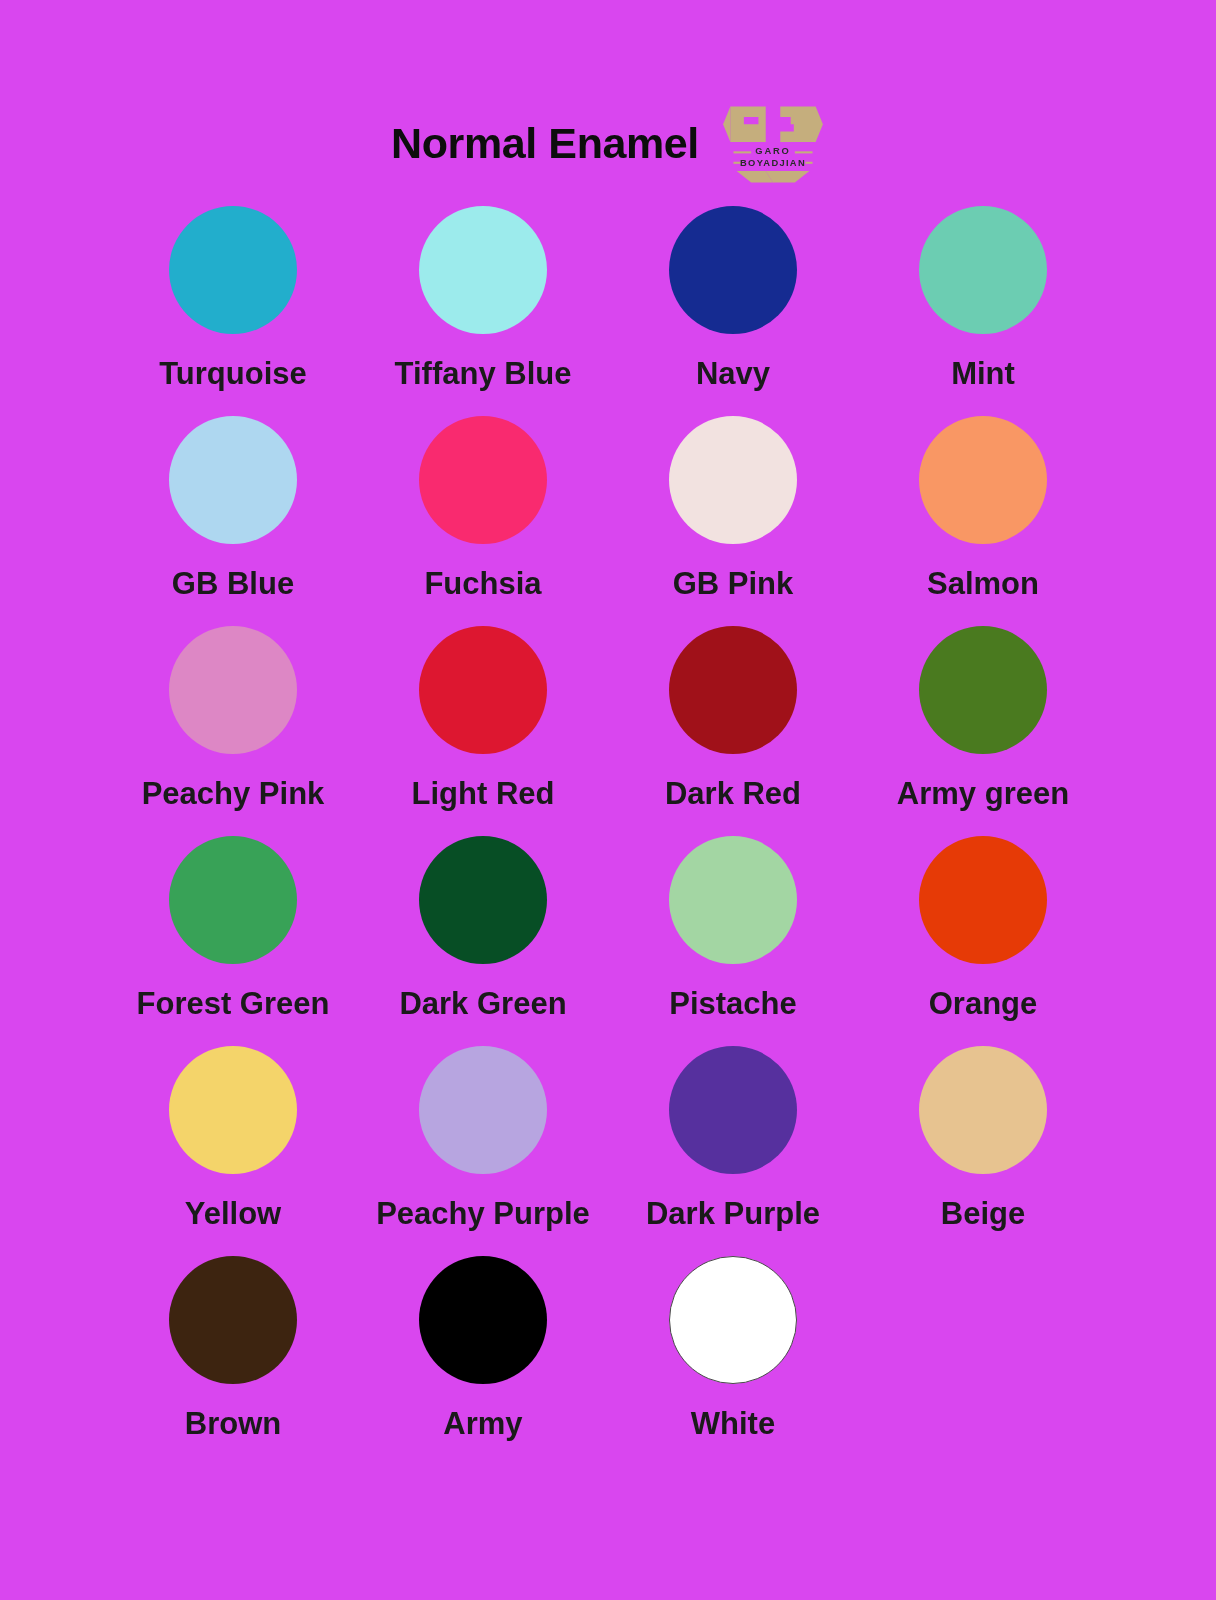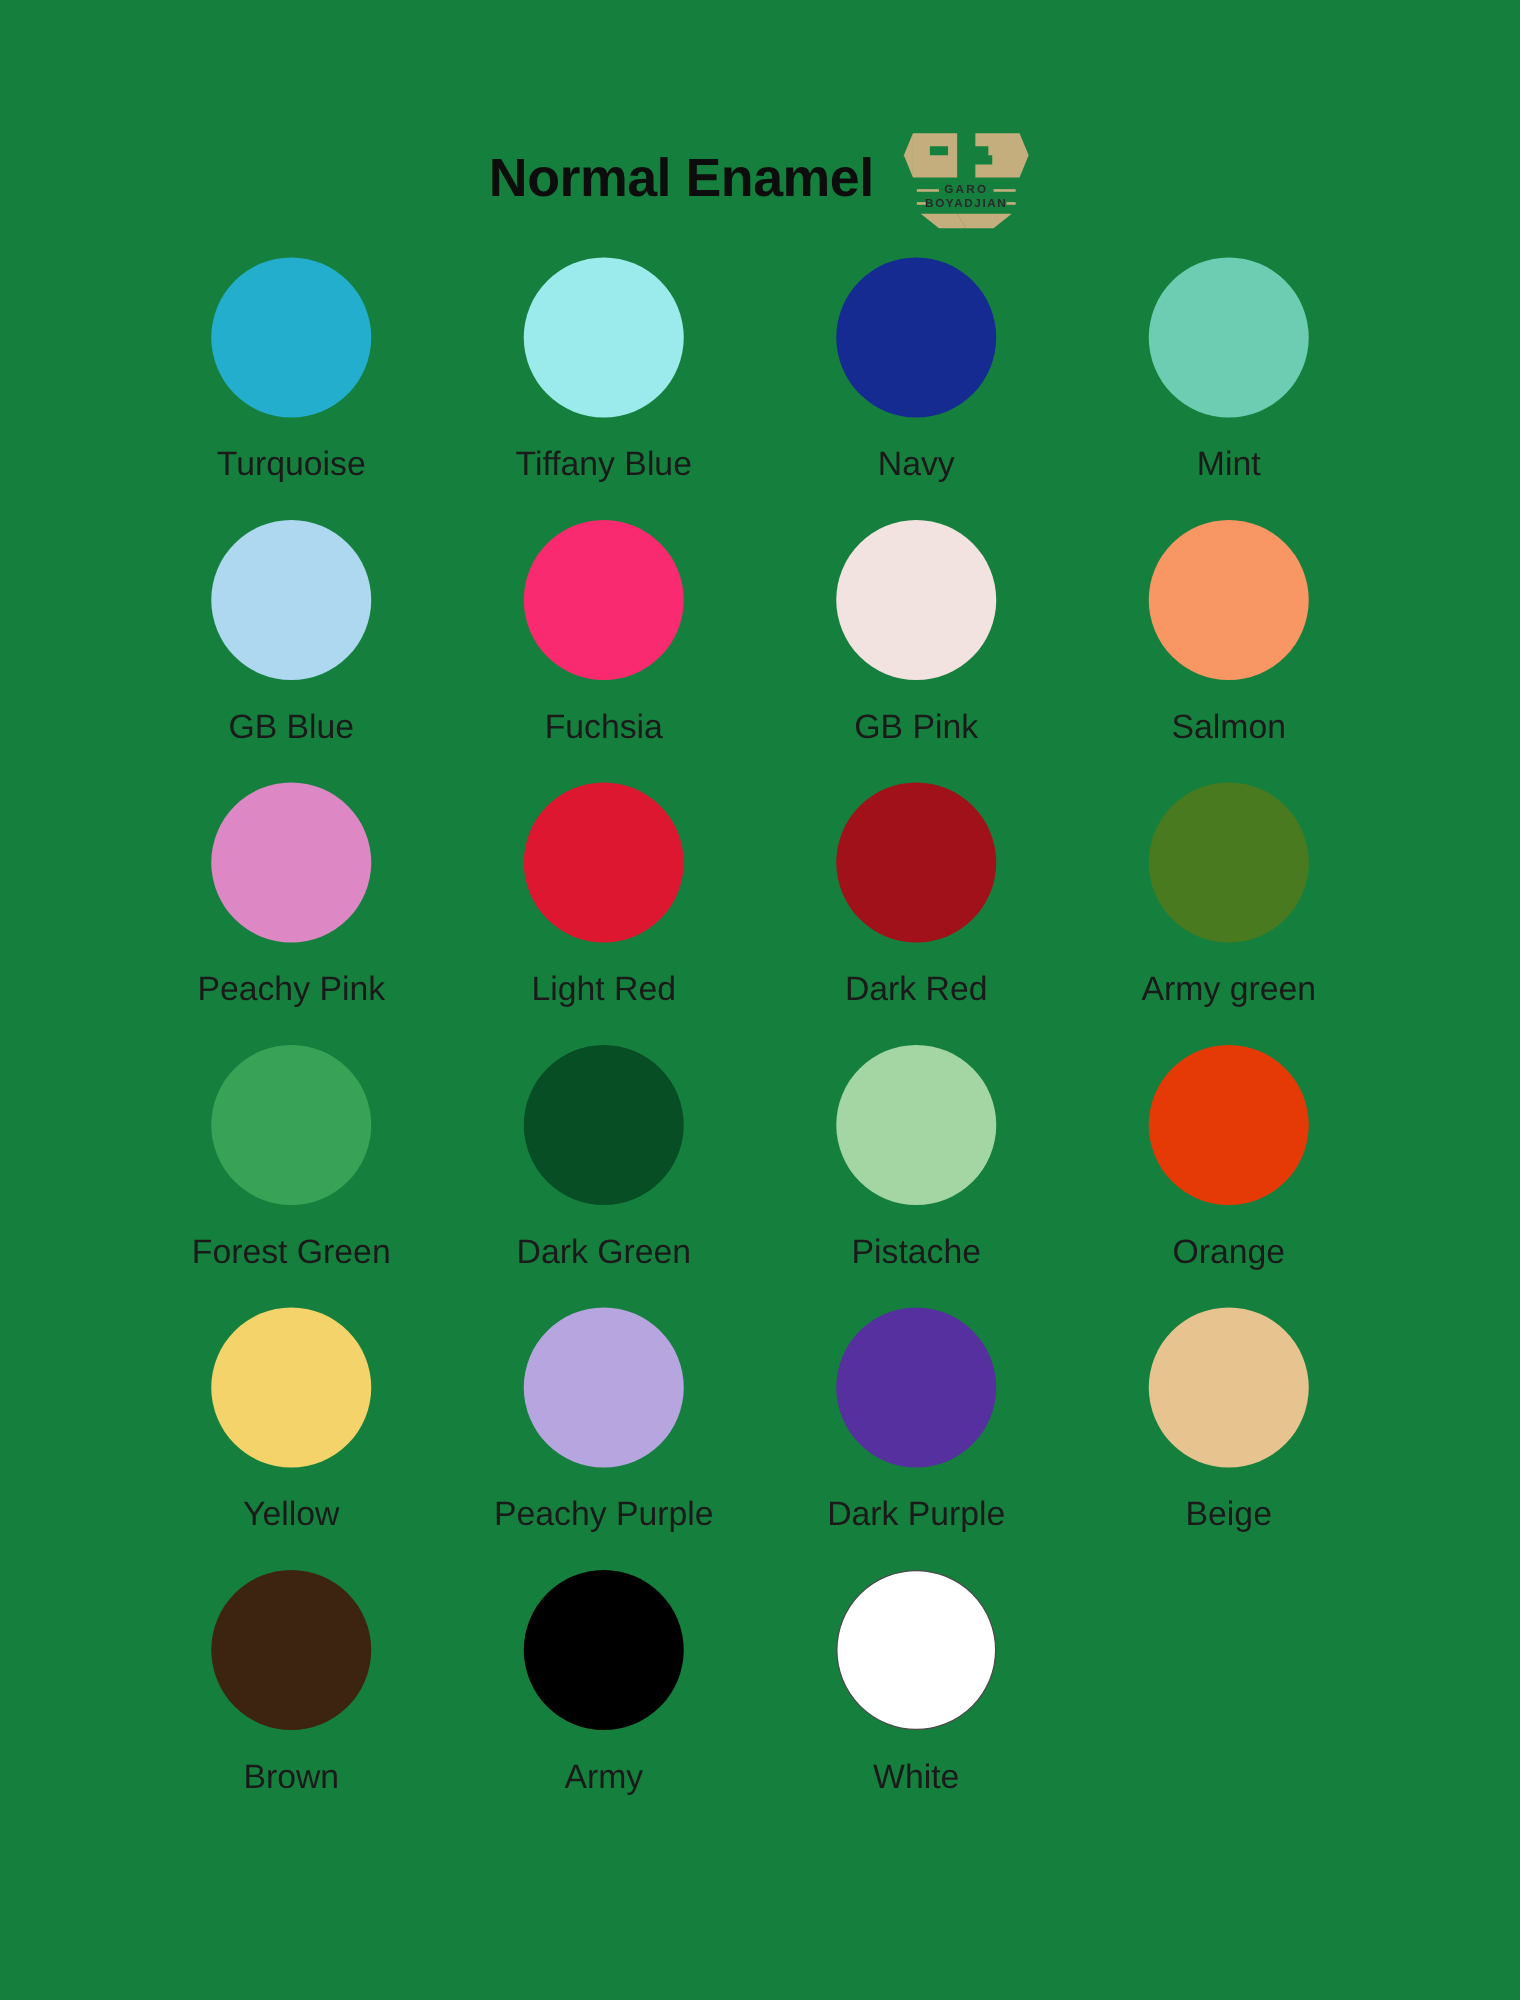--- a/index.html
+++ b/index.html
@@ -13,21 +13,21 @@
   body {
     font-family: "Liberation Sans", "DejaVu Sans", sans-serif;
     color: #1a1a1a;
     overflow: hidden;
   }
 
   .page {
     position: relative;
     width: 1216px;
     height: 1600px;
-    background: #15803d;
+    background: #d946ef;
     padding: 0;
   }
 
   
   .header {
     display: flex;
     align-items: center;
     justify-content: center;
     gap: 22px;
     height: 200px;
@@ -73,26 +73,26 @@
     border-radius: 50%;
     flex: 0 0 auto;
   }
 
   .swatch-dot.outlined {
     border: 1px solid #4a4a4a;
   }
 
   .swatch-label {
     margin-top: 23px;
-    font-size: 27px;
+    font-size: 31px;
     line-height: 1.1;
     color: #1a1a1a;
     text-align: right;
     white-space: nowrap;
-    font-weight: 400;
+    font-weight: 700;
   }
 </style>
 </head>
 <body>
 
 <div class="page">
 
   <div class="header">
     <h1 class="page-title">Normal Enamel</h1>
 

